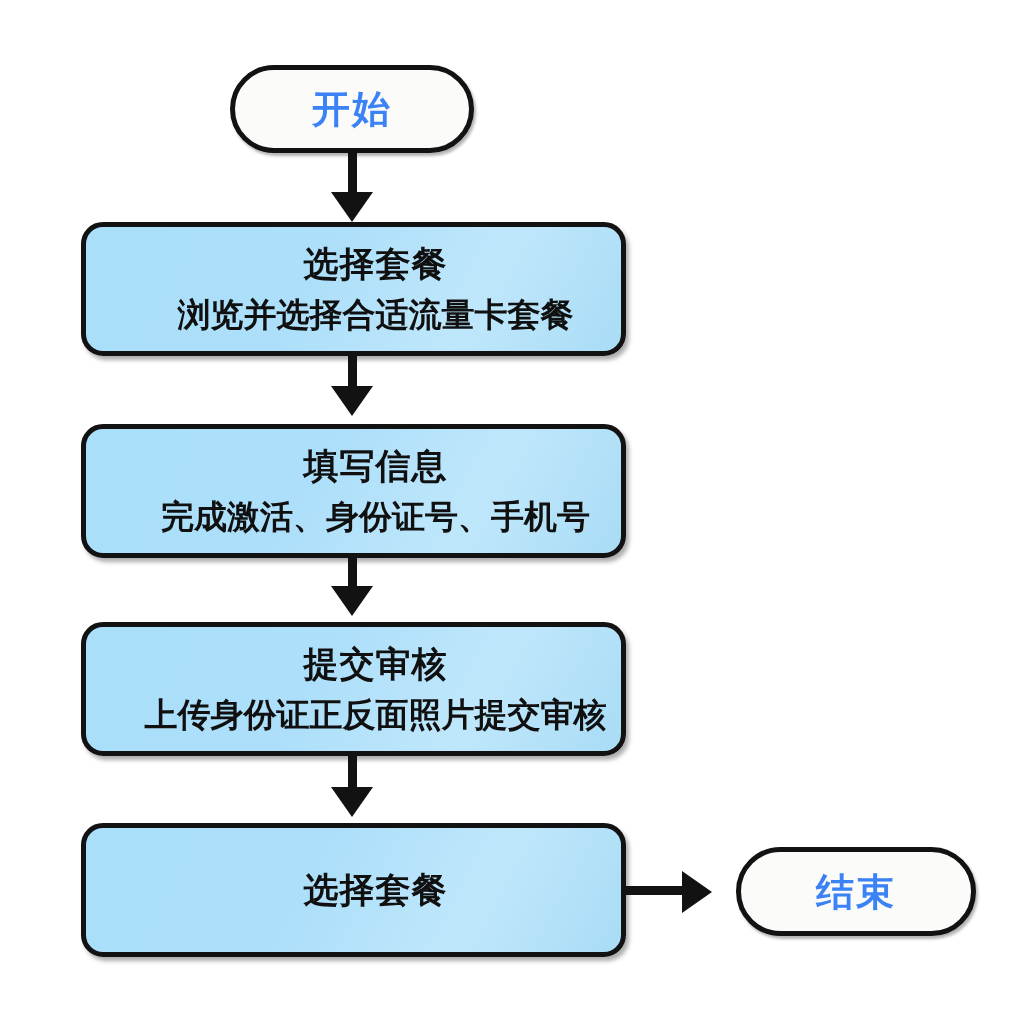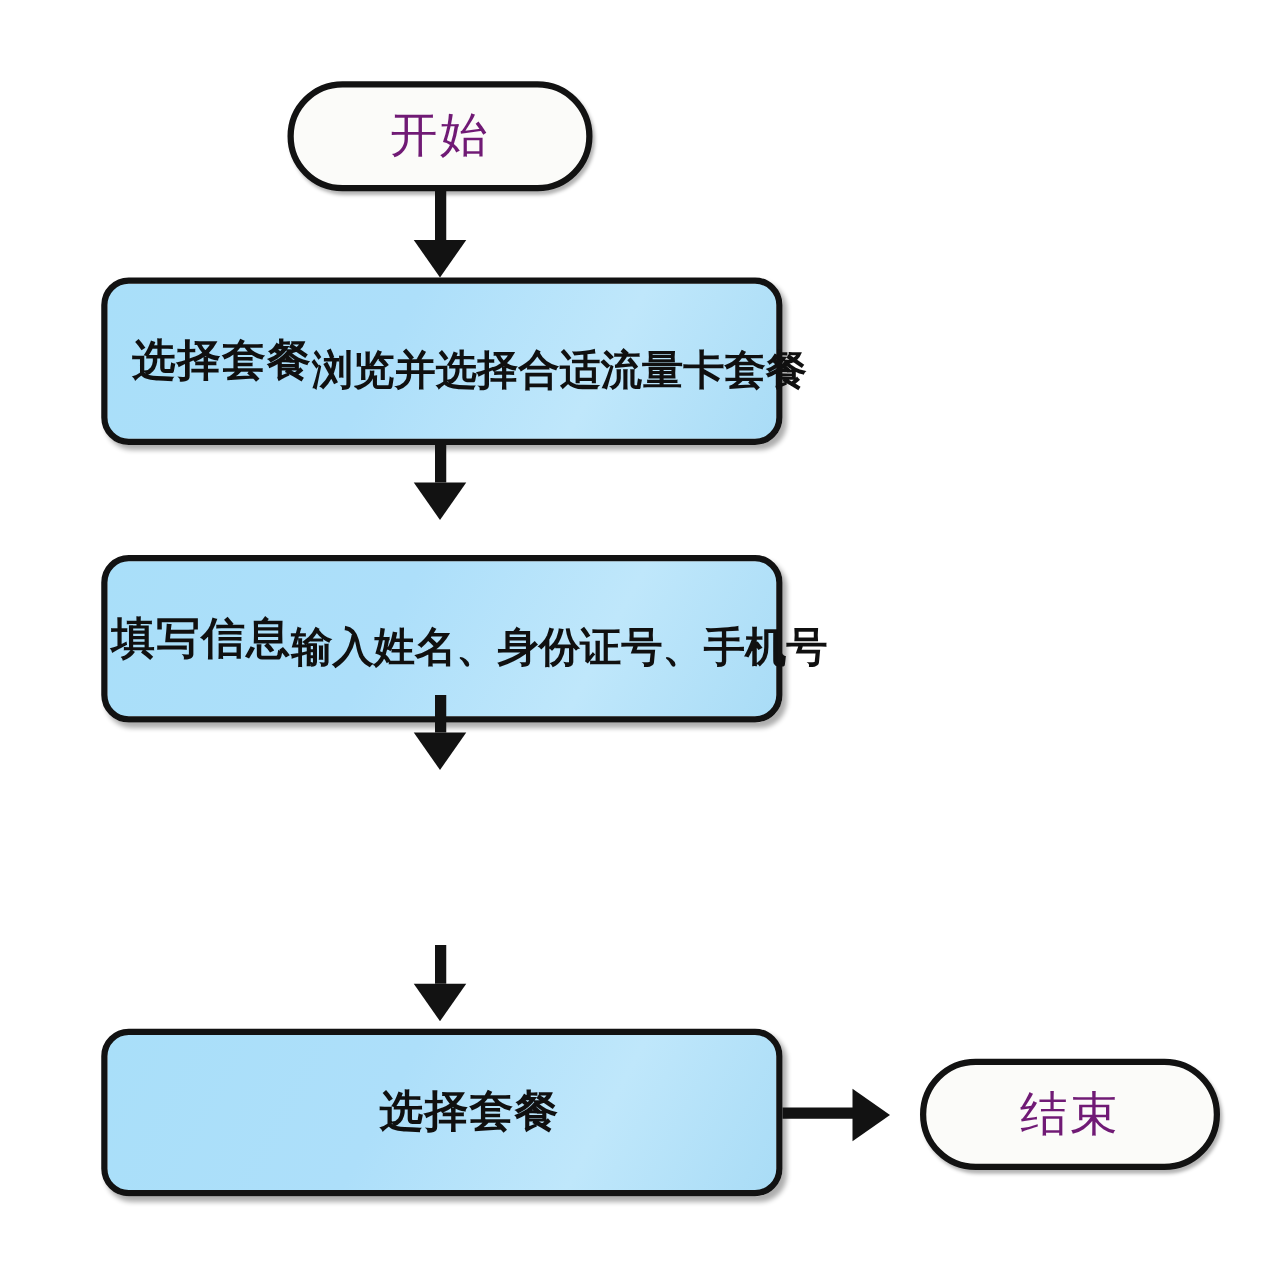--- a/index.html
+++ b/index.html
@@ -28,22 +28,22 @@
     background: #fbfbf9;
     border: 5px solid #121212;
     border-radius: 999px;
     display: flex;
     align-items: center;
     justify-content: center;
     box-shadow: 2px 3px 3px rgba(0,0,0,0.30);
   }
   .terminator .term-label {
     font-size: 38px;
-    font-weight: normal;
-    color: #701a75;
+    font-weight: bold;
+    color: #3b82f6;
     letter-spacing: 2px;
     line-height: 1;
     white-space: nowrap;
   }
 
   #node-start {
     left: 230px;
     top: 65px;
     width: 244px;
     height: 88px;
@@ -59,21 +59,21 @@
   .process-box {
     position: absolute;
     box-sizing: border-box;
     left: 81px;
     width: 545px;
     height: 134px;
     border: 5px solid #121212;
     border-radius: 22px;
     background: linear-gradient(118deg, #a9dff9 0%, #addffa 42%, #bfe7fb 72%, #a9dcf6 100%);
     display: flex;
-    flex-direction: row;
+    flex-direction: column;
     align-items: center;
     justify-content: center;
     box-shadow: 3px 4px 4px rgba(0,0,0,0.32);
     padding-left: 44px;
   }
   .process-title {
     font-size: 35px;
     font-weight: bold;
     color: #101010;
     line-height: 1.12;
@@ -84,21 +84,21 @@
     font-size: 33px;
     font-weight: bold;
     color: #101010;
     line-height: 1.14;
     letter-spacing: 0px;
     white-space: nowrap;
     margin-top: 13px;
   }
 
   #node-step-1 { top: 222px; }
-  #node-step-2 { top: 444px; }
+  #node-step-2 { top: 424px; }
   #node-step-3 { top: 622px; }
   #node-step-4 { top: 823px; }
 
   
   .connector-v {
     position: absolute;
     left: 348px;
     width: 9px;
     background: #121212;
   }
@@ -157,26 +157,30 @@
   <div class="process-box" id="node-step-1">
     <span class="process-title">选择套餐</span>
     <span class="process-desc">浏览并选择合适流量卡套餐</span>
   </div>
 
   <div class="connector-v" id="conn-step1-step2"></div>
   <div class="arrowhead-down" id="arrow-step1-step2"></div>
 
   <div class="process-box" id="node-step-2">
     <span class="process-title">填写信息</span>
-    <span class="process-desc">输入姓名、身份证号、手机号</span>
+    <span class="process-desc">完成激活、身份证号、手机号</span>
   </div>
 
   <div class="connector-v" id="conn-step2-step3"></div>
   <div class="arrowhead-down" id="arrow-step2-step3"></div>
 
+  <div class="process-box" id="node-step-3">
+    <span class="process-title">提交审核</span>
+    <span class="process-desc">上传身份证正反面照片提交审核</span>
+  </div>
 
   <div class="connector-v" id="conn-step3-step4"></div>
   <div class="arrowhead-down" id="arrow-step3-step4"></div>
 
   <div class="process-box" id="node-step-4">
     <span class="process-title">选择套餐</span>
   </div>
 
   <div class="connector-h" id="conn-step4-end"></div>
   <div id="arrow-step4-end"></div>

